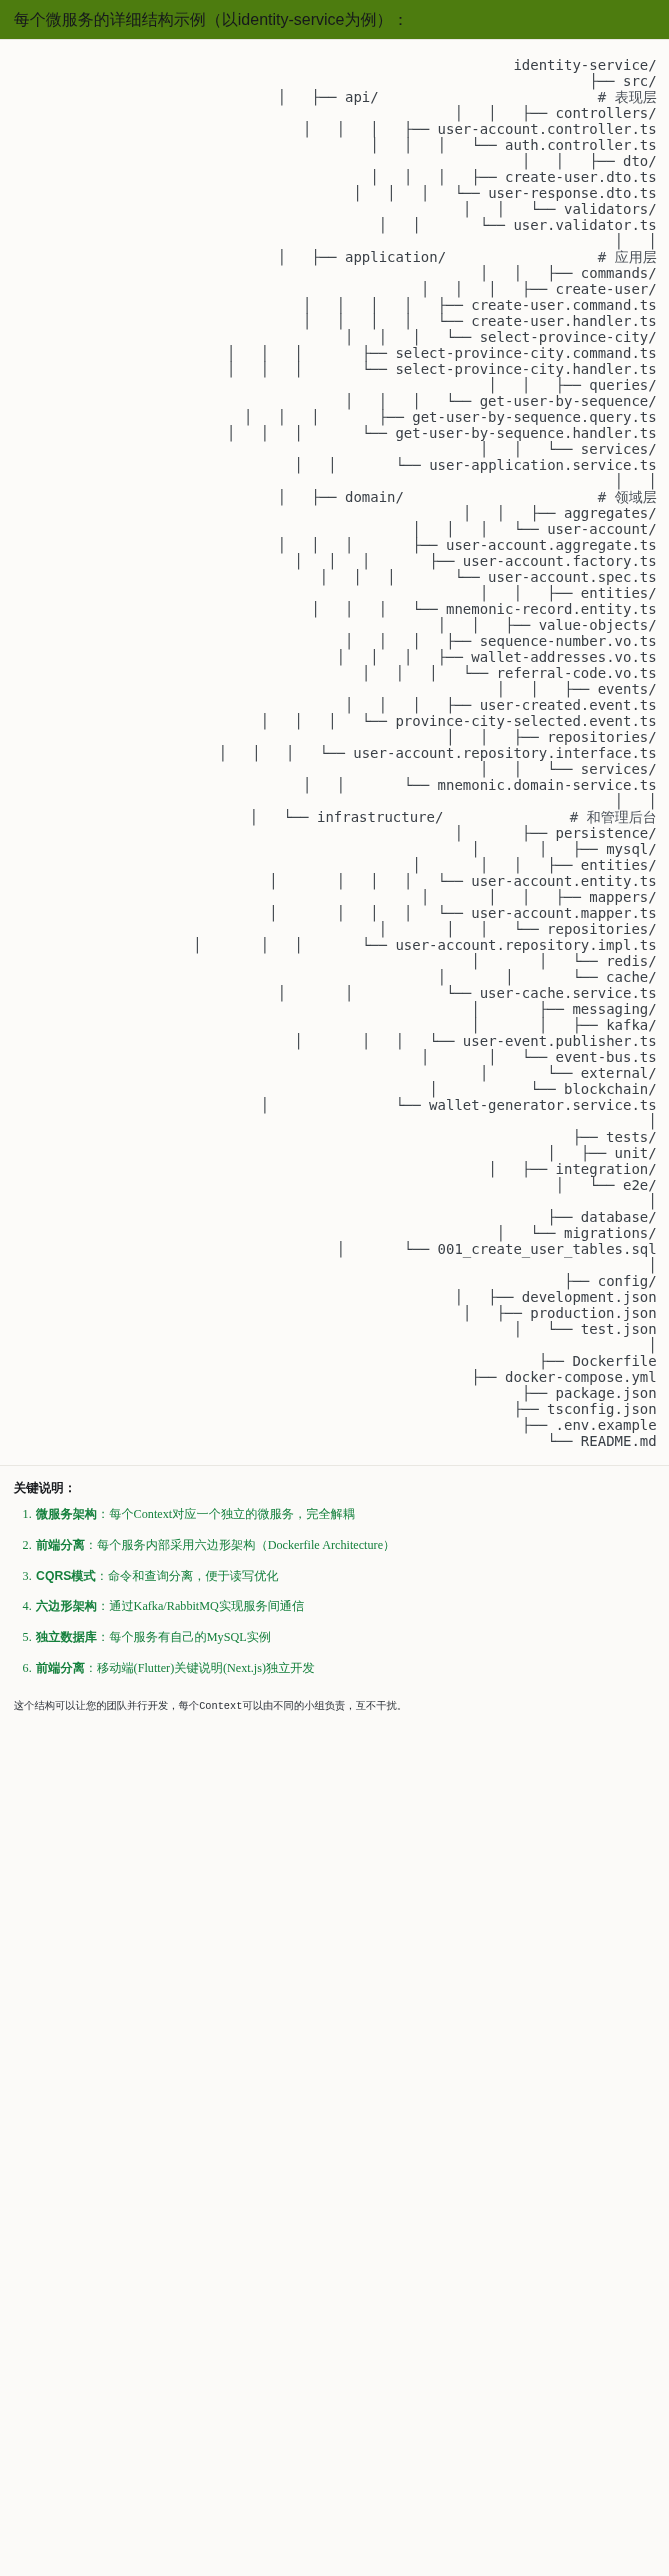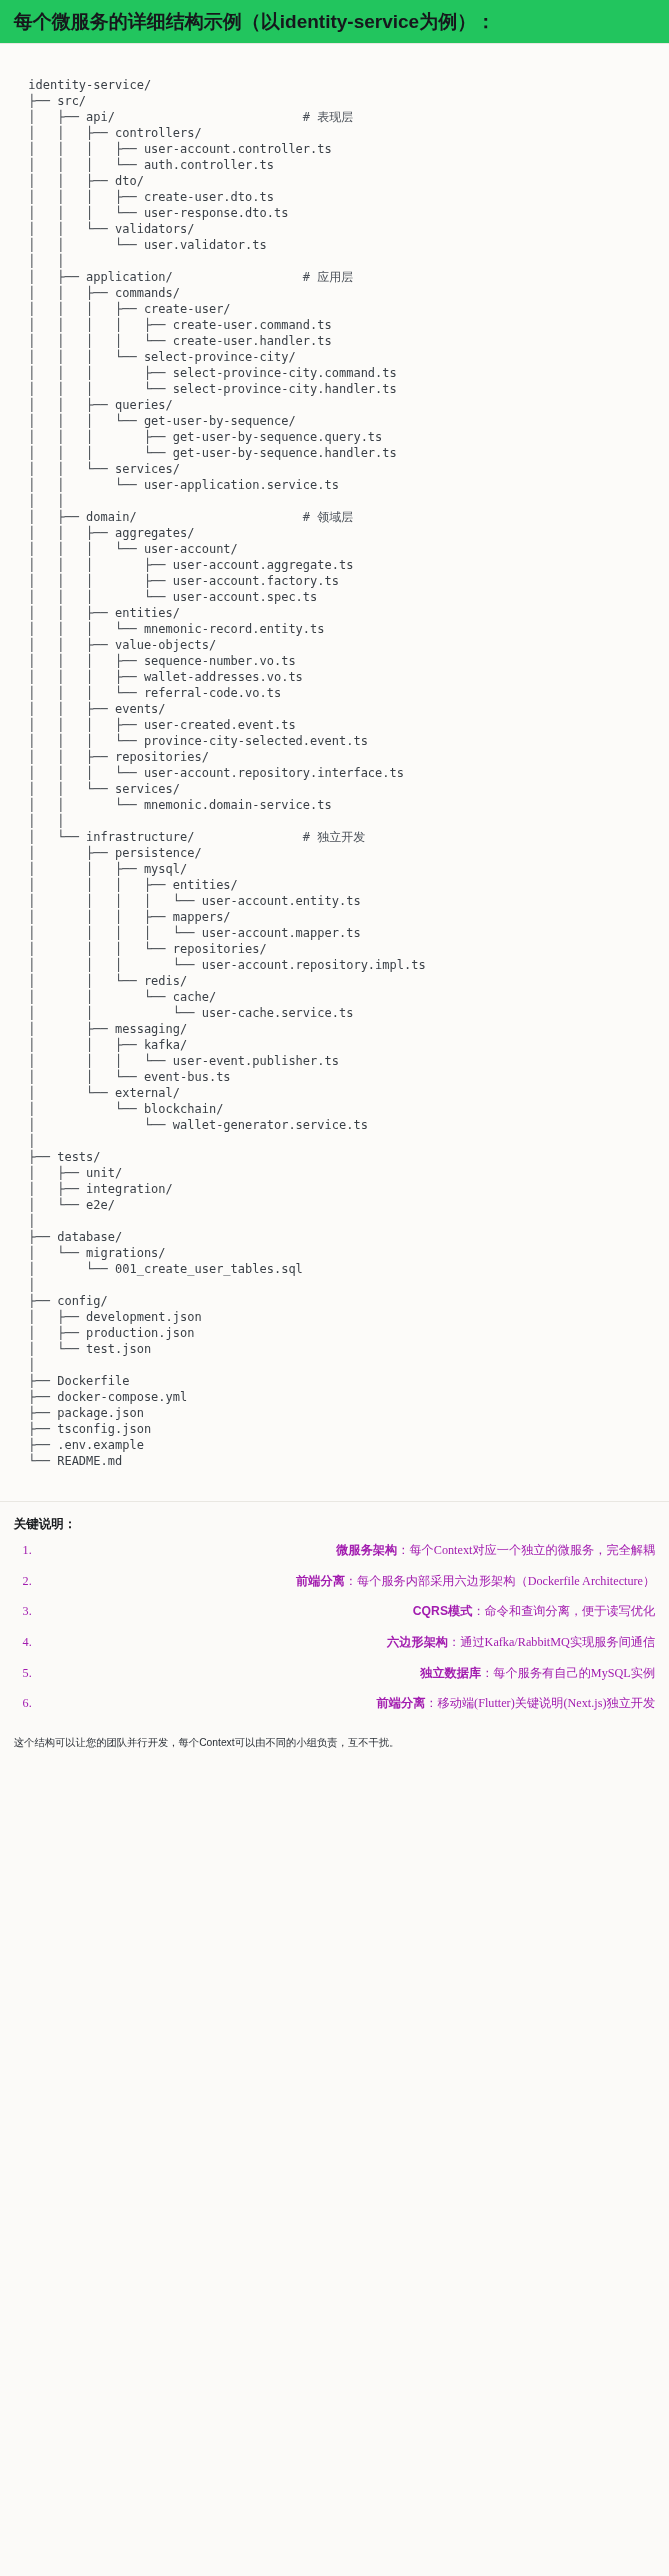--- a/index.html
+++ b/index.html
@@ -17,49 +17,50 @@
     width: 669px;
     min-height: 2576px;
     background: #fbfaf8;
     padding: 0;
     position: relative;
   }
 
   
   .doc-heading {
     font-family: "Liberation Sans", sans-serif;
-    font-weight: bold;
-    font-size: 19px;
+    font-weight: normal;
+    font-size: 16px;
     line-height: 1.25;
     letter-spacing: 0px;
     color: #16181c;
     padding: 10px 13.8px 8.8px 13.8px;
     margin: 0;
     border-bottom: 0.6px solid #e9e7e2;
-    background: #22c55e;
+    background: #4d7c0f;
   }
 
   
   .code-block {
     background: #fcfbf9;
     border: none;
     margin: 0;
     padding: 16.3px 11.3px 15px 11.3px;
     border-bottom: 0.6px solid #e9e7e2;
   }
   pre.tree {
-    margin: 17px;
+    margin: 1px;
     padding: 0;
     font-family: "DejaVu Sans Mono", "Liberation Mono", monospace;
-    font-size: 12px;
+    font-size: 14px;
     line-height: 16px;
     color: #393f46;
     white-space: pre;
     tab-size: 4;
     overflow: visible;
+    text-align: right;
   }
   pre.tree .cmt {
     color: #4b5159;
   }
 
   
   .notes {
     padding: 13.8px 13.8px 5px 13.8px;
   }
   .notes-title {
@@ -72,31 +73,30 @@
   }
   ol.note-list {
     margin: 0;
     padding: 0 0 0 21px;
     list-style: decimal;
   }
   ol.note-list > li {
     font-family: "Liberation Serif", serif;
     font-size: 12.2px;
     line-height: 1.45;
-    color: #a21caf;
+    color: #15803d;
     margin: 0 0 13px 0;
     padding-left: 1.3px;
-    text-align: right;
   }
   ol.note-list > li .lead {
     font-family: "Liberation Sans", sans-serif;
     font-weight: bold;
   }
   .closing {
-    font-family: Liberation Sans, sans-serif;
+    font-family: Liberation Mono, monospace;
     font-size: 10.3px;
     line-height: 1.5;
     color: #2a2f36;
     margin: 3.8px 0 0 0;
     padding: 0 13.8px 15px 13.8px;
   }
 </style>
 </head>
 <body>
 
@@ -145,21 +145,21 @@
 │   │   │   ├── wallet-addresses.vo.ts
 │   │   │   └── referral-code.vo.ts
 │   │   ├── events/
 │   │   │   ├── user-created.event.ts
 │   │   │   └── province-city-selected.event.ts
 │   │   ├── repositories/
 │   │   │   └── user-account.repository.interface.ts
 │   │   └── services/
 │   │       └── mnemonic.domain-service.ts
 │   │
-│   └── infrastructure/               <span class="cmt"># 独立开发</span>
+│   └── infrastructure/               <span class="cmt"># 和管理后台</span>
 │       ├── persistence/
 │       │   ├── mysql/
 │       │   │   ├── entities/
 │       │   │   │   └── user-account.entity.ts
 │       │   │   ├── mappers/
 │       │   │   │   └── user-account.mapper.ts
 │       │   │   └── repositories/
 │       │   │       └── user-account.repository.impl.ts
 │       │   └── redis/
 │       │       └── cache/

